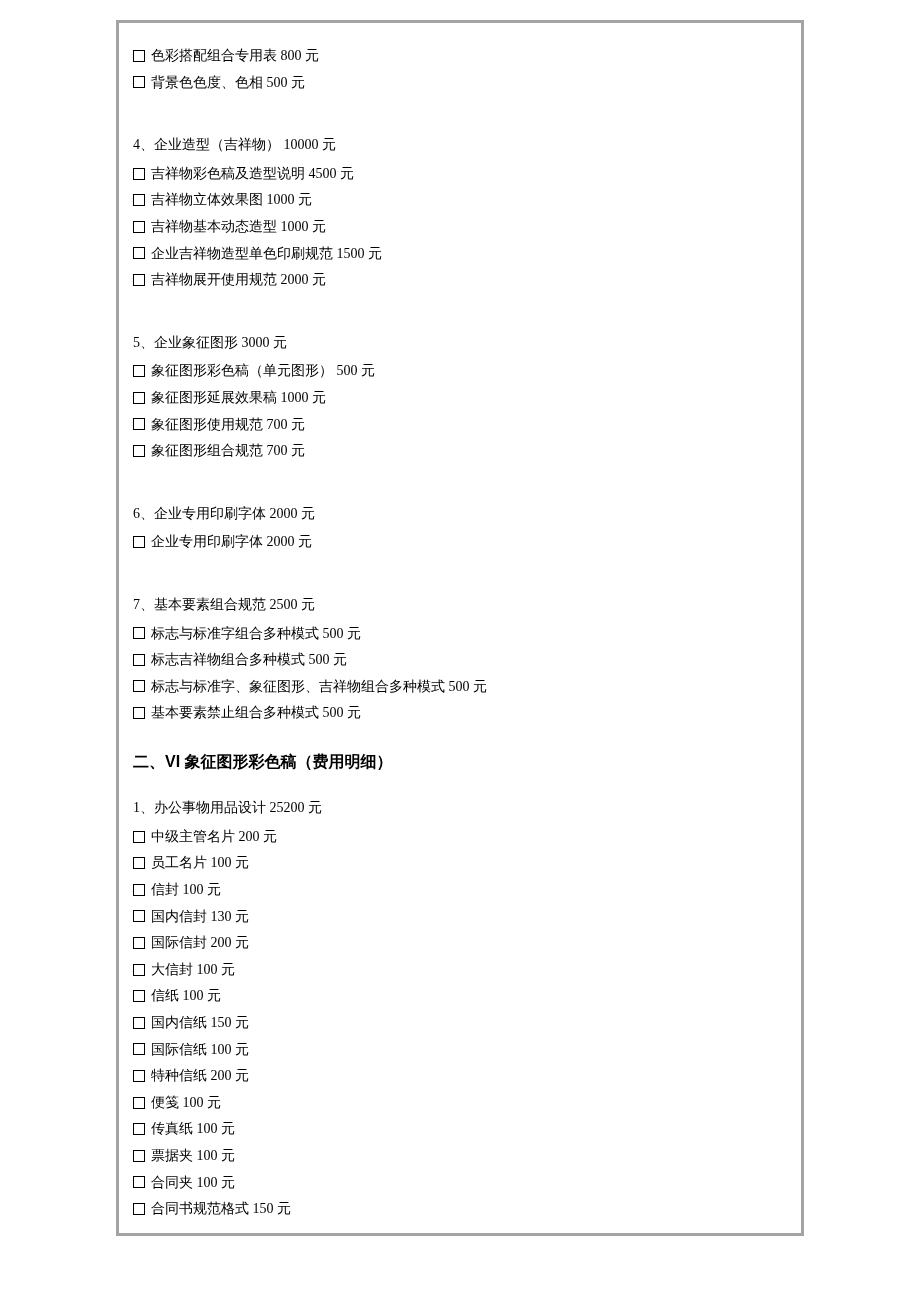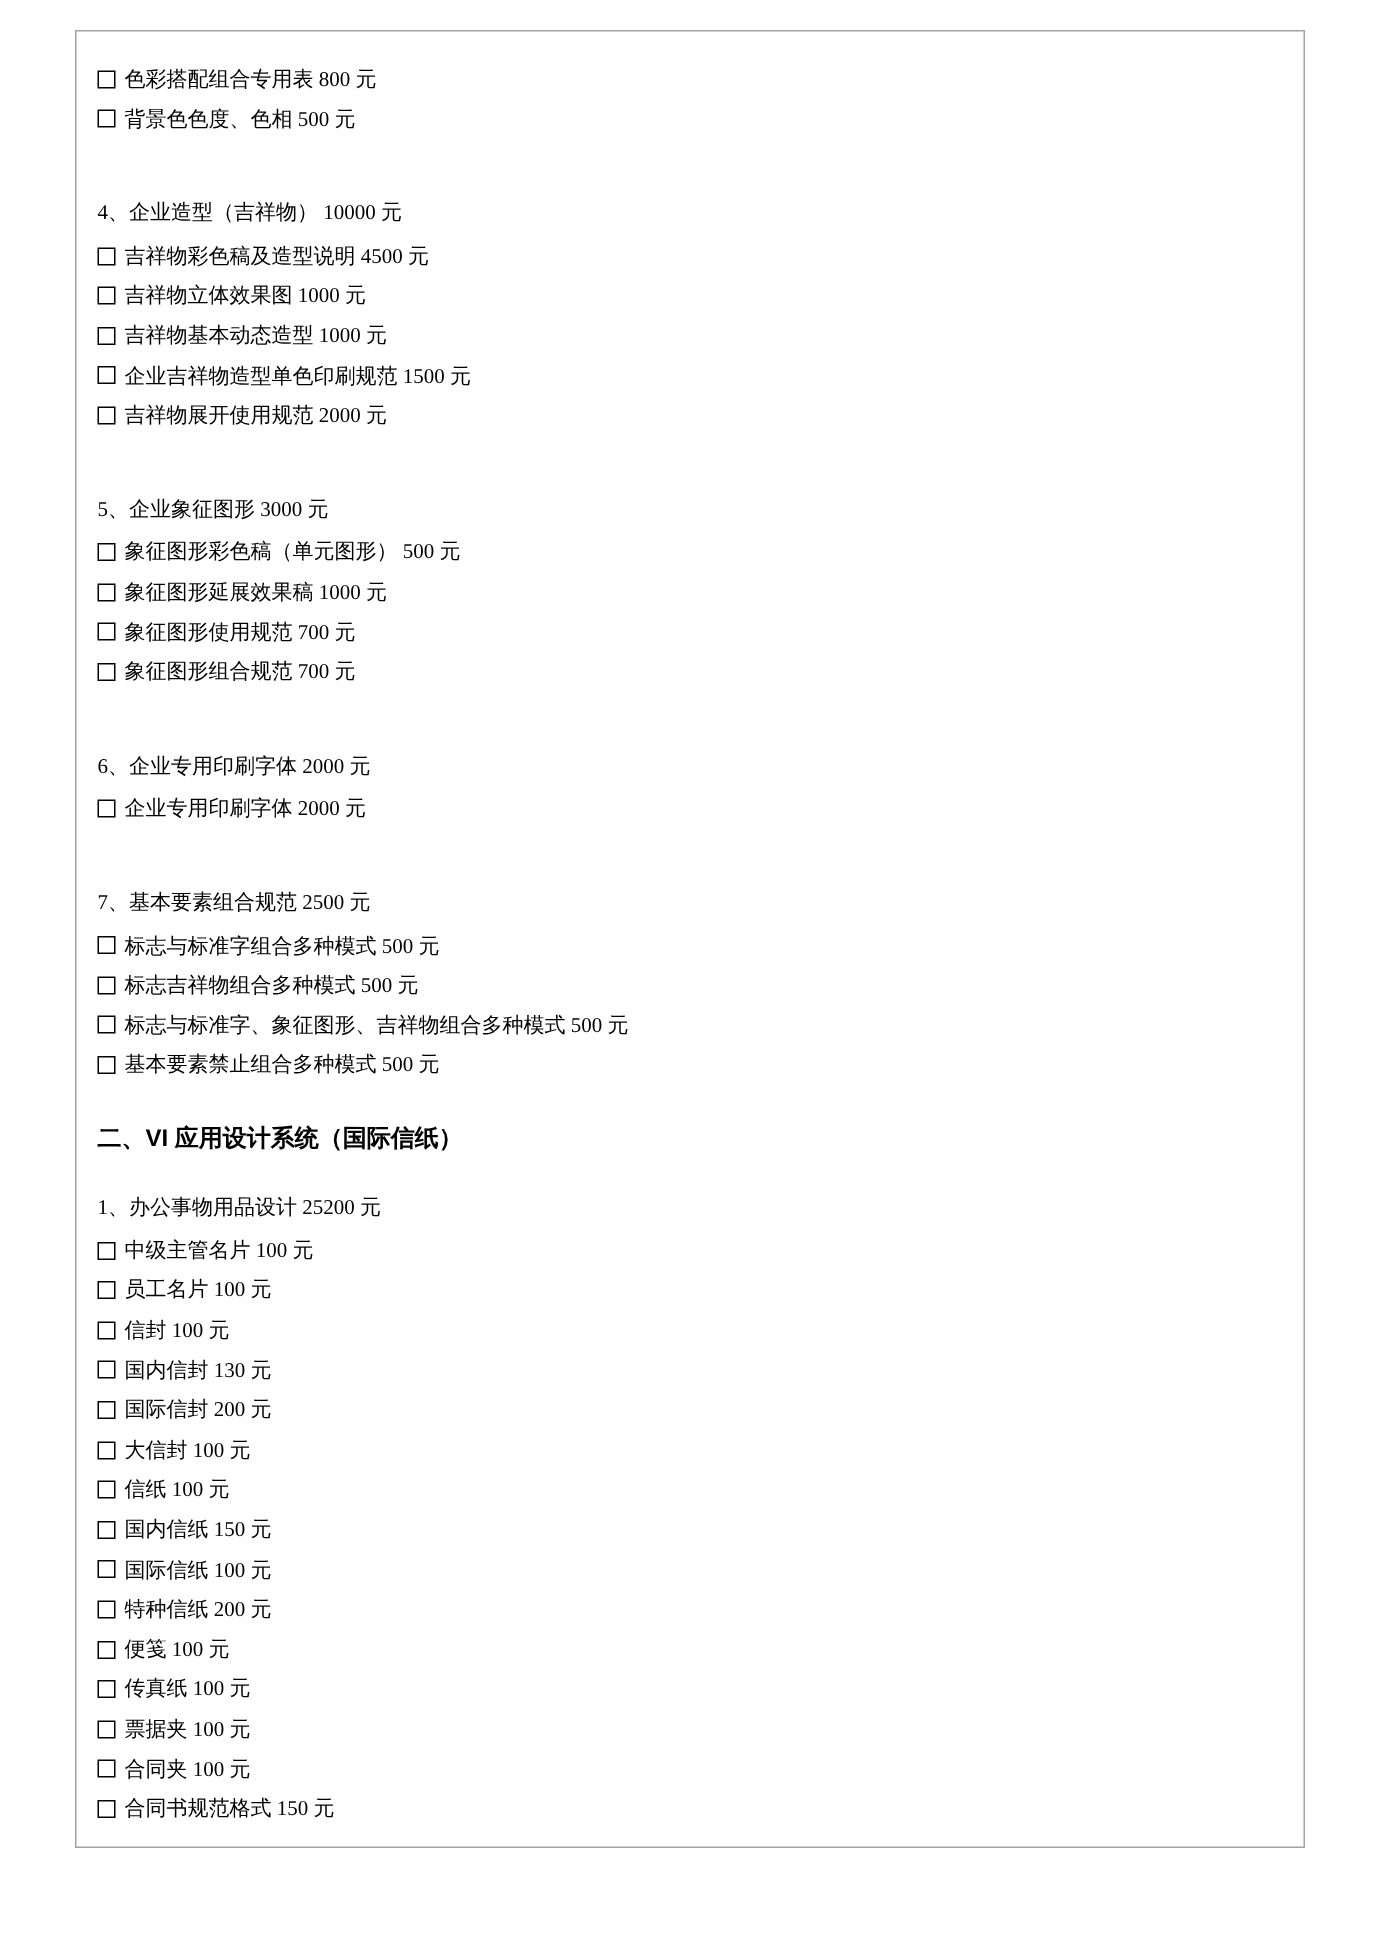--- a/index.html
+++ b/index.html
@@ -9,22 +9,22 @@
     }
     body {
       background: #ffffff;
       font-family: "SimSun", "宋体", serif;
       font-size: 14px;
       color: #000;
       line-height: 1.9;
       padding: 20px;
     }
     .page {
-      border: 1px solid #a3a3a3;
-      width: 820px;
+      border: 3px solid #a3a3a3;
+      width: 688px;
       margin: 0 auto;
       padding: 20px 14px 10px 14px;
       min-height: 1200px;
     }
     .checkbox-line {
       margin-bottom: 0;
     }
     .checkbox {
       display: inline-block;
       width: 12px;
@@ -71,23 +71,23 @@
     <div class="checkbox-line"><span class="checkbox"></span><span>象征图形组合规范 700 元</span></div>
     <div class="section-gap"></div>
     <div class="section-title">6、企业专用印刷字体 2000 元</div>
     <div class="checkbox-line"><span class="checkbox"></span><span>企业专用印刷字体 2000 元</span></div>
     <div class="section-gap"></div>
     <div class="section-title">7、基本要素组合规范 2500 元</div>
     <div class="checkbox-line"><span class="checkbox"></span><span>标志与标准字组合多种模式 500 元</span></div>
     <div class="checkbox-line"><span class="checkbox"></span><span>标志吉祥物组合多种模式 500 元</span></div>
     <div class="checkbox-line"><span class="checkbox"></span><span>标志与标准字、象征图形、吉祥物组合多种模式 500 元</span></div>
     <div class="checkbox-line"><span class="checkbox"></span><span>基本要素禁止组合多种模式 500 元</span></div>
-    <div class="heading-2">二、VI 应用设计系统（国际信纸）</div>
+    <div class="heading-2">二、VI 象征图形彩色稿（费用明细）</div>
     <div class="section-title">1、办公事物用品设计 25200 元</div>
-    <div class="checkbox-line"><span class="checkbox"></span><span>中级主管名片 100 元</span></div>
+    <div class="checkbox-line"><span class="checkbox"></span><span>中级主管名片 200 元</span></div>
     <div class="checkbox-line"><span class="checkbox"></span><span>员工名片 100 元</span></div>
     <div class="checkbox-line"><span class="checkbox"></span><span>信封 100 元</span></div>
     <div class="checkbox-line"><span class="checkbox"></span><span>国内信封 130 元</span></div>
     <div class="checkbox-line"><span class="checkbox"></span><span>国际信封 200 元</span></div>
     <div class="checkbox-line"><span class="checkbox"></span><span>大信封 100 元</span></div>
     <div class="checkbox-line"><span class="checkbox"></span><span>信纸 100 元</span></div>
     <div class="checkbox-line"><span class="checkbox"></span><span>国内信纸 150 元</span></div>
     <div class="checkbox-line"><span class="checkbox"></span><span>国际信纸 100 元</span></div>
     <div class="checkbox-line"><span class="checkbox"></span><span>特种信纸 200 元</span></div>
     <div class="checkbox-line"><span class="checkbox"></span><span>便笺 100 元</span></div>

